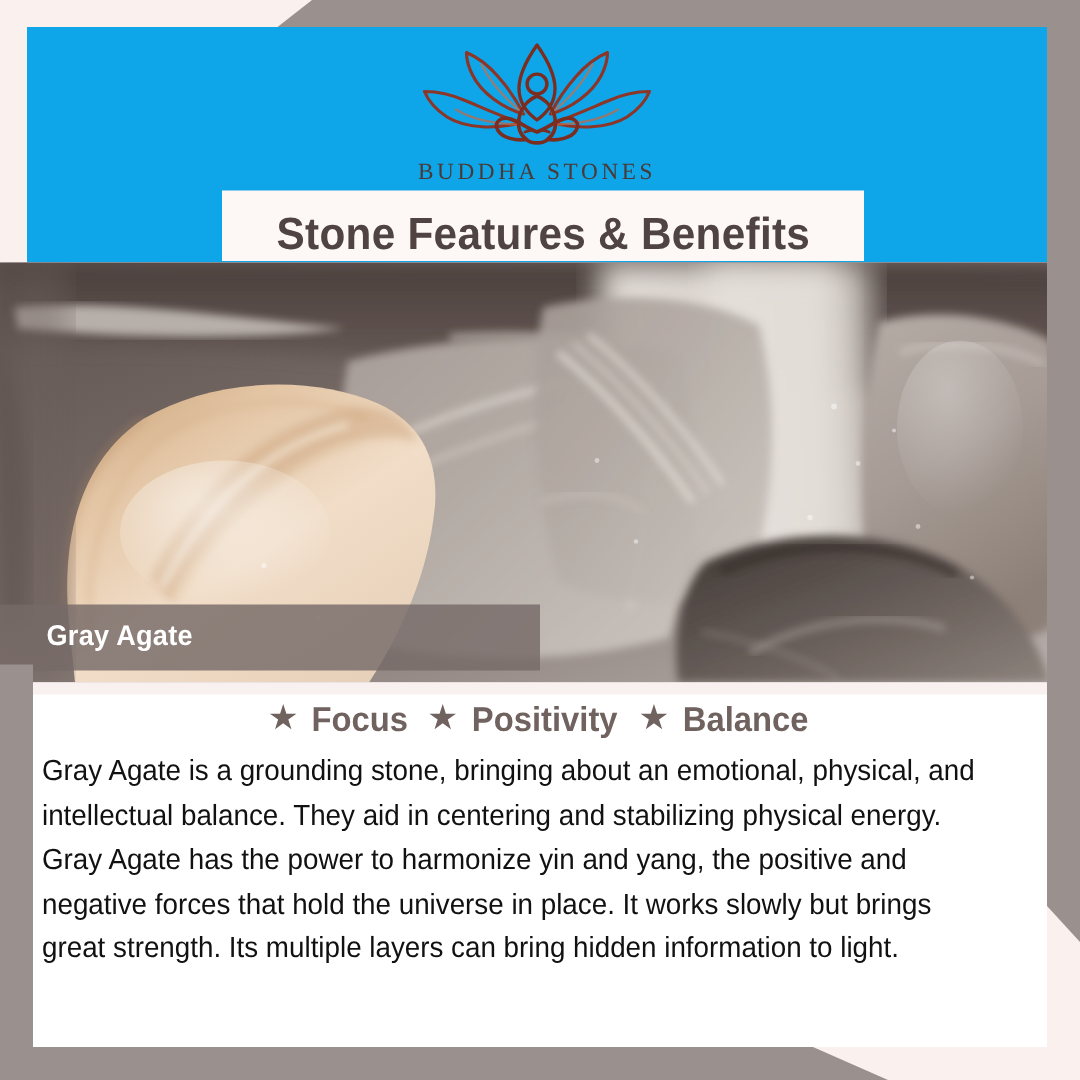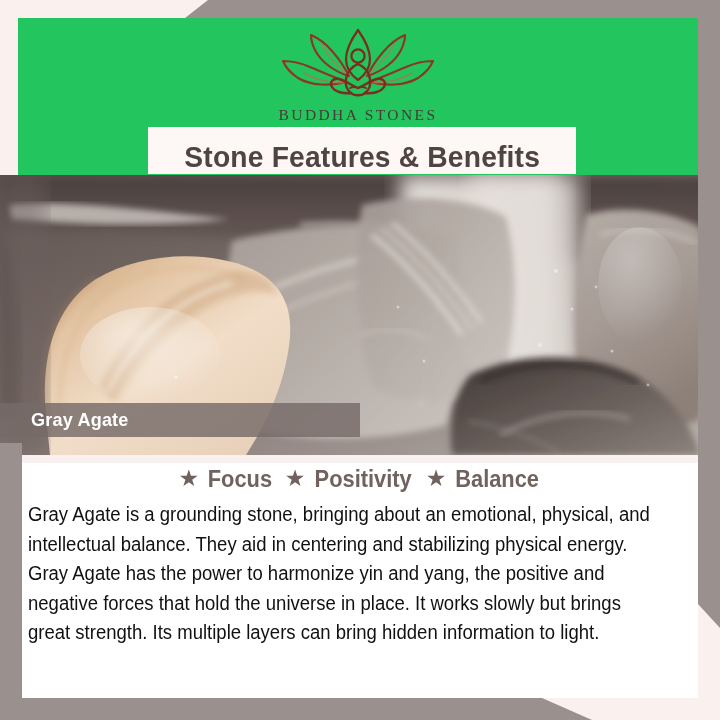--- a/index.html
+++ b/index.html
@@ -52,21 +52,21 @@
     position: absolute;
     left: 0; top: 0;
     width: 720px; height: 175px;
     background: #faf0ee;
     clip-path: polygon(0 0, 185px 0, 208px 0, 720px 0, 720px 175px, 0 175px);
   }
   .header-inner {
     position: absolute;
     left: 18px; top: 18px;
     right: 22px; bottom: 0;
-    background: #22c55e;
+    background: #0ea5e9;
   }
   .logo-wrap {
     position: absolute;
     left: 0; right: 0; top: 10px;
     display: flex;
     flex-direction: column;
     align-items: center;
   }
   .logo-mark { width: 162px; height: 74px; display: block; }
   .logo-text {
@@ -104,21 +104,21 @@
     left: 0; top: 175px;
     width: 720px; height: 280px;
     overflow: hidden;
     background: #6e615d;
   }
   .photo svg { display: block; width: 720px; height: 280px; }
 
   .caption-band {
     position: absolute;
     left: 0; top: 403px;
-    width: 360px; height: 34px;
+    width: 360px; height: 44px;
     background: rgba(118,106,104,0.82);
     display: flex;
     align-items: center;
   }
   .caption-text {
     margin-left: 31px;
     color: #ffffff;
     font-family: "Liberation Sans Narrow", "Liberation Sans", sans-serif;
     font-weight: 700;
     font-size: 19px;

